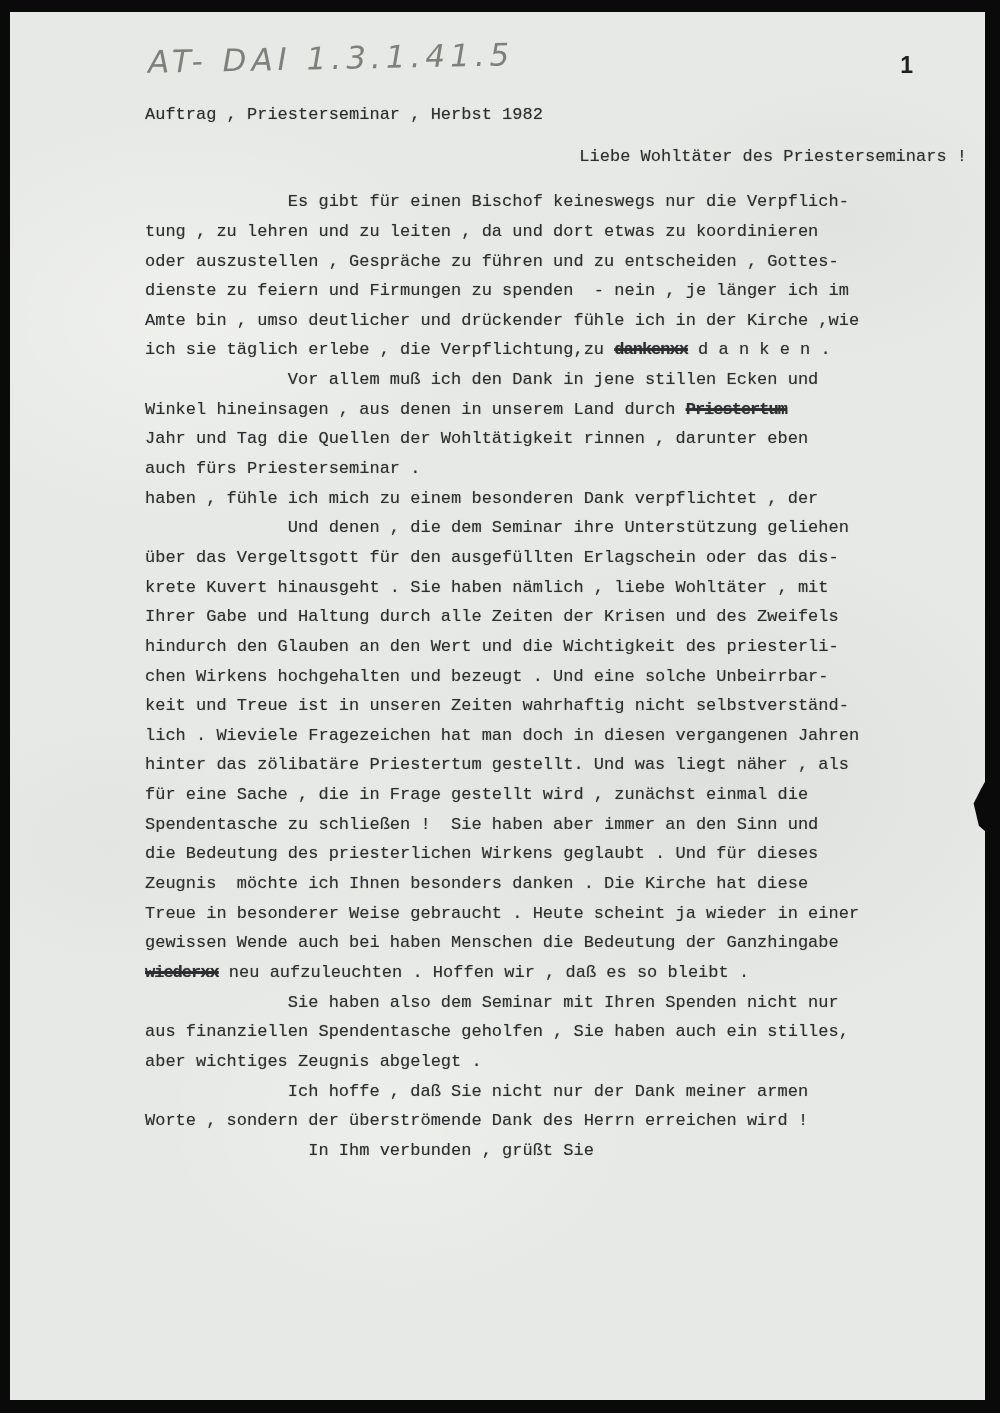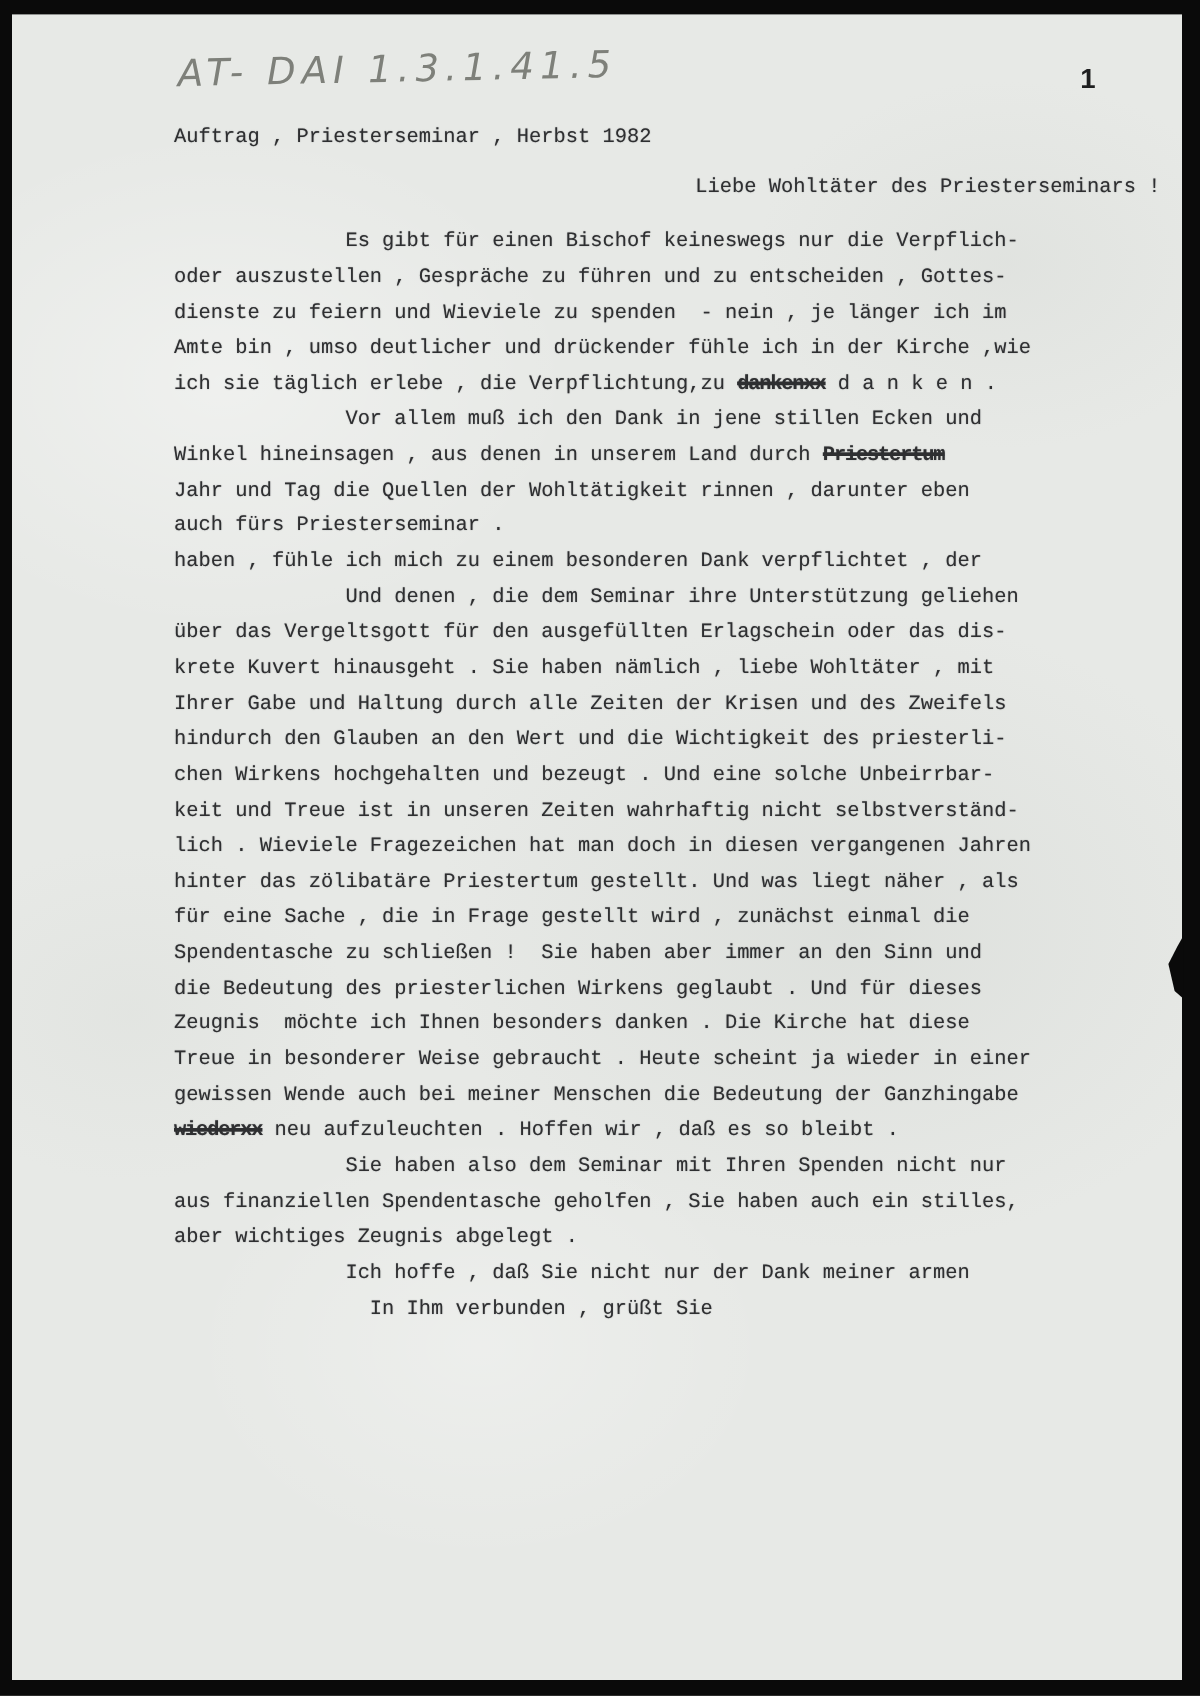--- a/index.html
+++ b/index.html
@@ -93,22 +93,23 @@
 <body>
 
 <div class="paper">
   <div class="annotation">AT- DAI 1.3.1.41.5</div>
   <div class="page-number">1</div>
   <div class="content">
     <div class="line title">Auftrag , Priesterseminar , Herbst 1982</div>
     <div class="line salutation">Liebe Wohltäter des Priesterseminars !</div>
     <div class="body">
         <div class="line"><span class="seg">              Es gibt für einen Bischof keineswegs nur die Verpflich-</span></div>
+        <div class="line"><span class="seg">tung , zu lehren und zu leiten , da und dort etwas zu koordinieren</span></div>
         <div class="line"><span class="seg">oder auszustellen , Gespräche zu führen und zu entscheiden , Gottes-</span></div>
-        <div class="line"><span class="seg">dienste zu feiern und Wieviele zu spenden  - nein , je länger ich im</span></div>
+        <div class="line"><span class="seg">dienste zu feiern und Firmungen zu spenden  - nein , je länger ich im</span></div>
         <div class="line"><span class="seg">Amte bin , umso deutlicher und drückender fühle ich in der Kirche ,wie</span></div>
         <div class="line"><span class="seg">ich sie täglich erlebe , die Verpflichtung,zu </span><span class="seg strike">dankenxx</span><span class="seg"> d a n k e n .</span></div>
         <div class="line"><span class="seg">              Vor allem muß ich den Dank in jene stillen Ecken und</span></div>
         <div class="line"><span class="seg">Winkel hineinsagen , aus denen in unserem Land durch </span><span class="seg strike">Priestertum</span></div>
         <div class="line"><span class="seg">Jahr und Tag die Quellen der Wohltätigkeit rinnen , darunter eben</span></div>
         <div class="line"><span class="seg">auch fürs Priesterseminar .</span></div>
         <div class="line"><span class="seg">haben , fühle ich mich zu einem besonderen Dank verpflichtet , der</span></div>
         <div class="line"><span class="seg">              Und denen , die dem Seminar ihre Unterstützung geliehen</span></div>
         <div class="line"><span class="seg">über das Vergeltsgott für den ausgefüllten Erlagschein oder das dis-</span></div>
         <div class="line"><span class="seg">krete Kuvert hinausgeht . Sie haben nämlich , liebe Wohltäter , mit</span></div>
@@ -116,23 +117,24 @@
         <div class="line"><span class="seg">hindurch den Glauben an den Wert und die Wichtigkeit des priesterli-</span></div>
         <div class="line"><span class="seg">chen Wirkens hochgehalten und bezeugt . Und eine solche Unbeirrbar-</span></div>
         <div class="line"><span class="seg">keit und Treue ist in unseren Zeiten wahrhaftig nicht selbstverständ-</span></div>
         <div class="line"><span class="seg">lich . Wieviele Fragezeichen hat man doch in diesen vergangenen Jahren</span></div>
         <div class="line"><span class="seg">hinter das zölibatäre Priestertum gestellt. Und was liegt näher , als</span></div>
         <div class="line"><span class="seg">für eine Sache , die in Frage gestellt wird , zunächst einmal die</span></div>
         <div class="line"><span class="seg">Spendentasche zu schließen !  Sie haben aber immer an den Sinn und</span></div>
         <div class="line"><span class="seg">die Bedeutung des priesterlichen Wirkens geglaubt . Und für dieses</span></div>
         <div class="line"><span class="seg">Zeugnis  möchte ich Ihnen besonders danken . Die Kirche hat diese</span></div>
         <div class="line"><span class="seg">Treue in besonderer Weise gebraucht . Heute scheint ja wieder in einer</span></div>
-        <div class="line"><span class="seg">gewissen Wende auch bei meiner Menschen die Bedeutung der Ganzhingabe</span></div>
+        <div class="line"><span class="seg">gewissen Wende auch bei haben Menschen die Bedeutung der Ganzhingabe</span></div>
         <div class="line"><span class="seg strike">wiederxx</span><span class="seg"> neu aufzuleuchten . Hoffen wir , daß es so bleibt .</span></div>
         <div class="line"><span class="seg">              Sie haben also dem Seminar mit Ihren Spenden nicht nur</span></div>
         <div class="line"><span class="seg">aus finanziellen Spendentasche geholfen , Sie haben auch ein stilles,</span></div>
         <div class="line"><span class="seg">aber wichtiges Zeugnis abgelegt .</span></div>
         <div class="line"><span class="seg">              Ich hoffe , daß Sie nicht nur der Dank meiner armen</span></div>
+        <div class="line"><span class="seg">Worte , sondern der überströmende Dank des Herrn erreichen wird !</span></div>
         <div class="line"><span class="seg">                In Ihm verbunden , grüßt Sie</span></div>
       </div>
   </div>
   <div class="tear"></div>
 </div>
 
 </body></html>

